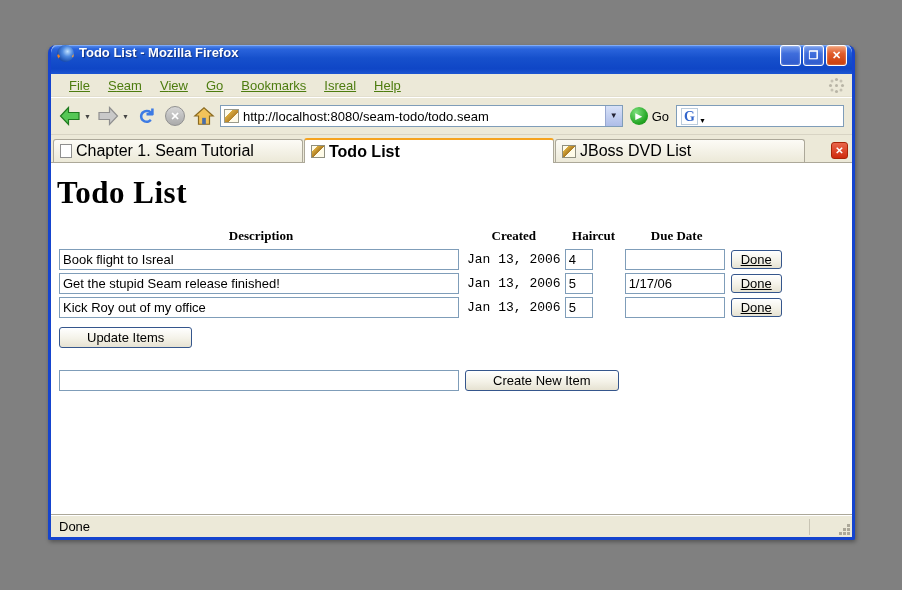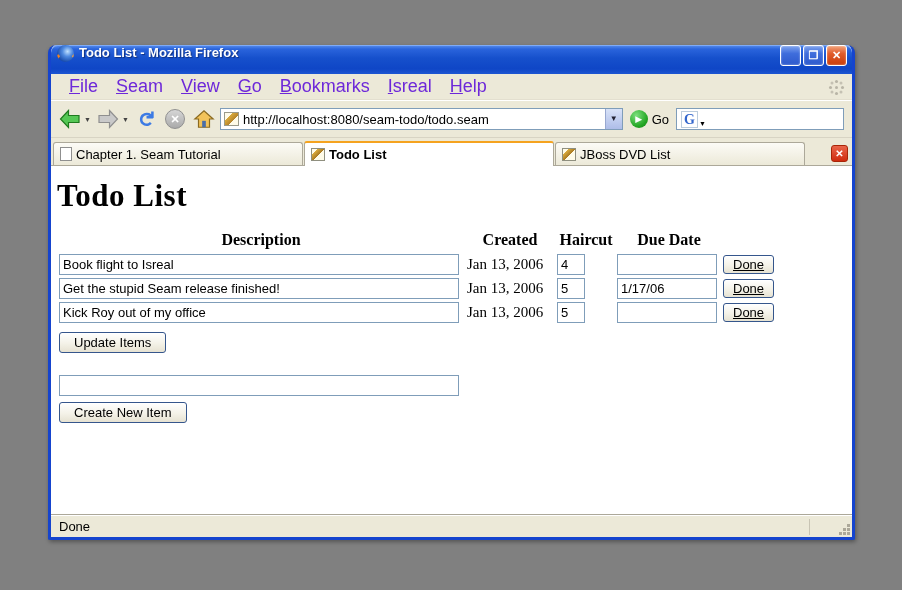--- a/index.html
+++ b/index.html
@@ -30,21 +30,21 @@
   .winbtn { width:21px; height:21px; border-radius:3px; border:1px solid #fff;
     background:linear-gradient(#7da2ee 0%, #3f6ddc 40%, #2d59cc 100%);
     color:#fff; font-size:11px; line-height:18px; text-align:center; font-weight:bold;
     box-shadow:inset 0 0 2px rgba(255,255,255,.6); cursor:default; }
   .winbtn.close { background:linear-gradient(#f1a27b 0%, #e15c2b 40%, #c83c0a 100%); }
   .winbtn.min span { display:block; margin-top:5px; }
 
   
   .menubar { flex:0 0 23px; display:flex; align-items:center; gap:2px; padding:0 8px 0 10px;
     background:#ece9d8; border-bottom:1px solid #e3dfcf; }
-  .menu-item { display:inline-block; font-size:18px; color:#6d28d9; padding:2px 8px; cursor:default; }
+  .menu-item { display:inline-block; font-size:13px; color:#4d7c0f; padding:2px 8px; cursor:default;text-decoration:underline; }
   .menu-item::first-letter { text-decoration:underline; }
   .throbber { margin-left:auto; width:16px; height:16px; position:relative; }
   .throbber i { position:absolute; left:7px; top:7px; width:3px; height:3px; border-radius:50%;
     background:#b8b4a6;
     box-shadow:0 -6px 0 #b8b4a6, 4.5px -4.5px 0 #c5c1b3, 6px 0 0 #b8b4a6, 4.5px 4.5px 0 #c5c1b3,
                0 6px 0 #b8b4a6, -4.5px 4.5px 0 #c5c1b3, -6px 0 0 #b8b4a6, -4.5px -4.5px 0 #c5c1b3; }
 
   
   .navbar { flex:0 0 38px; display:flex; align-items:center; gap:3px; padding:0 8px 0 6px;
     background:#ece9d8; border-top:1px solid #fff; border-bottom:1px solid #d8d4c4; }
@@ -69,52 +69,52 @@
     display:flex; align-items:center; padding-left:4px; gap:1px; }
   .g-logo { font-size:14px; font-weight:bold; color:#3366cc; font-family:"Liberation Serif",serif;
     border:1px solid #bcd; padding:0 2px; line-height:15px; }
   .g-caret { font-size:8px; color:#000; align-self:flex-end; margin-bottom:2px; }
 
   
   .tabstrip { flex:0 0 26px; display:flex; align-items:flex-end; background:#ece9d8;
     border-bottom:1px solid #aca899; padding:2px 4px 0 2px; gap:1px; }
   .tab { flex:1 1 0; max-width:250px; height:23px; display:flex; align-items:center; gap:4px;
     border:1px solid #aca899; border-bottom:none; border-radius:3px 3px 0 0;
-    background:linear-gradient(#fcfbf6,#ece9d8); padding:0 6px; font-size:13px; cursor:default;
+    background:linear-gradient(#fcfbf6,#ece9d8); padding:0 6px; font-size:16px; cursor:default;
     overflow:hidden; white-space:nowrap; }
   .tab.active { background:#fff; height:25px; position:relative; top:1px;
     border-top:2px solid #f5a31f; font-weight:bold; }
   .tab-doc { width:12px; height:14px; background:#fff; border:1px solid #8f8f8f; flex:0 0 12px; }
   .tab-img { width:14px; height:13px; border:1px solid #8f8f7f; flex:0 0 14px;
     background:linear-gradient(135deg,#fffbe8 25%, #d8a93c 26%, #a87820 55%, #fffbe8 56%); }
   .tab-close { margin-left:auto; margin-bottom:3px; width:17px; height:17px; border-radius:3px;
     background:linear-gradient(#e9654a,#cf2b0e); border:1px solid #a82508; color:#fff;
     font-size:10px; font-weight:bold; text-align:center; line-height:15px; cursor:default; }
 
   
   .content { flex:1 1 auto; background:#fff; overflow:hidden; padding:8px 6px 0 6px; }
   h1.page-title { font-family:"Liberation Serif",serif; font-size:31px; font-weight:bold; color:#000;
     margin:4px 0 14px 0; letter-spacing:.5px; }
   table.todo { border-collapse:separate; border-spacing:2px 3px; }
-  table.todo th { font-family:"Liberation Serif",serif; font-size:16px; font-weight:bold; text-align:center;
+  table.todo th { font-family:"Liberation Serif",serif; font-size:13px; font-weight:bold; text-align:center;
     padding:0 0 2px 0; white-space:nowrap; }
-  td.created-cell { font-family:Liberation Serif, serif; font-size:15px; white-space:nowrap; padding:0 2px; }
+  td.created-cell { font-family:Liberation Mono, monospace; font-size:13px; white-space:nowrap; padding:0 2px; }
   input.xp-input { height:21px; border:1px solid #7f9db9; font-family:"Liberation Sans",sans-serif;
     font-size:13px; padding:1px 3px; color:#000; background:#fff; }
   .desc-input { width:400px; }
   .prio-input { width:28px; }
   .due-input { width:100px; }
   .new-input { width:400px; }
   button.xp-btn { font-family:"Liberation Sans",sans-serif; font-size:13px; color:#000;
-    border:1px solid #35568c; border-radius:3px; padding:2px 14px;
+    border:1px solid #35568c; border-radius:3px; padding:2px 27px;
     background:linear-gradient(#ffffff, #f4f2e8 55%, #e6e2d2); cursor:default;
     box-shadow:inset 0 1px 0 #fff; }
   button.done-btn { text-decoration:underline; padding:1px 9px; }
   .update-row { margin:6px 0 0 2px; }
-  .create-row { margin:22px 0 0 2px; display:flex; align-items:flex-start; gap:6px;flex-direction:column; }
+  .create-row { margin:22px 0 0 2px; display:flex; align-items:center; gap:6px; }
 
   
   .statusbar { flex:0 0 22px; background:#ece9d8; border-top:1px solid #fff;
     box-shadow:0 -1px 0 #aca899; display:flex; align-items:center; font-size:13px; }
   .status-text { padding-left:8px; flex:1 1 auto; }
   .status-sep { width:1px; height:16px; background:#c8c4b4; margin-right:42px; }
   .resize-grip { position:absolute; right:2px; bottom:2px; width:3px; height:3px; background:#aca899;
     box-shadow:-8px 0 0 #aca899, -4px 0 0 #aca899, 0 -4px 0 #aca899, -4px -4px 0 #aca899, 0 -8px 0 #aca899; }
 </style>
 </head>

